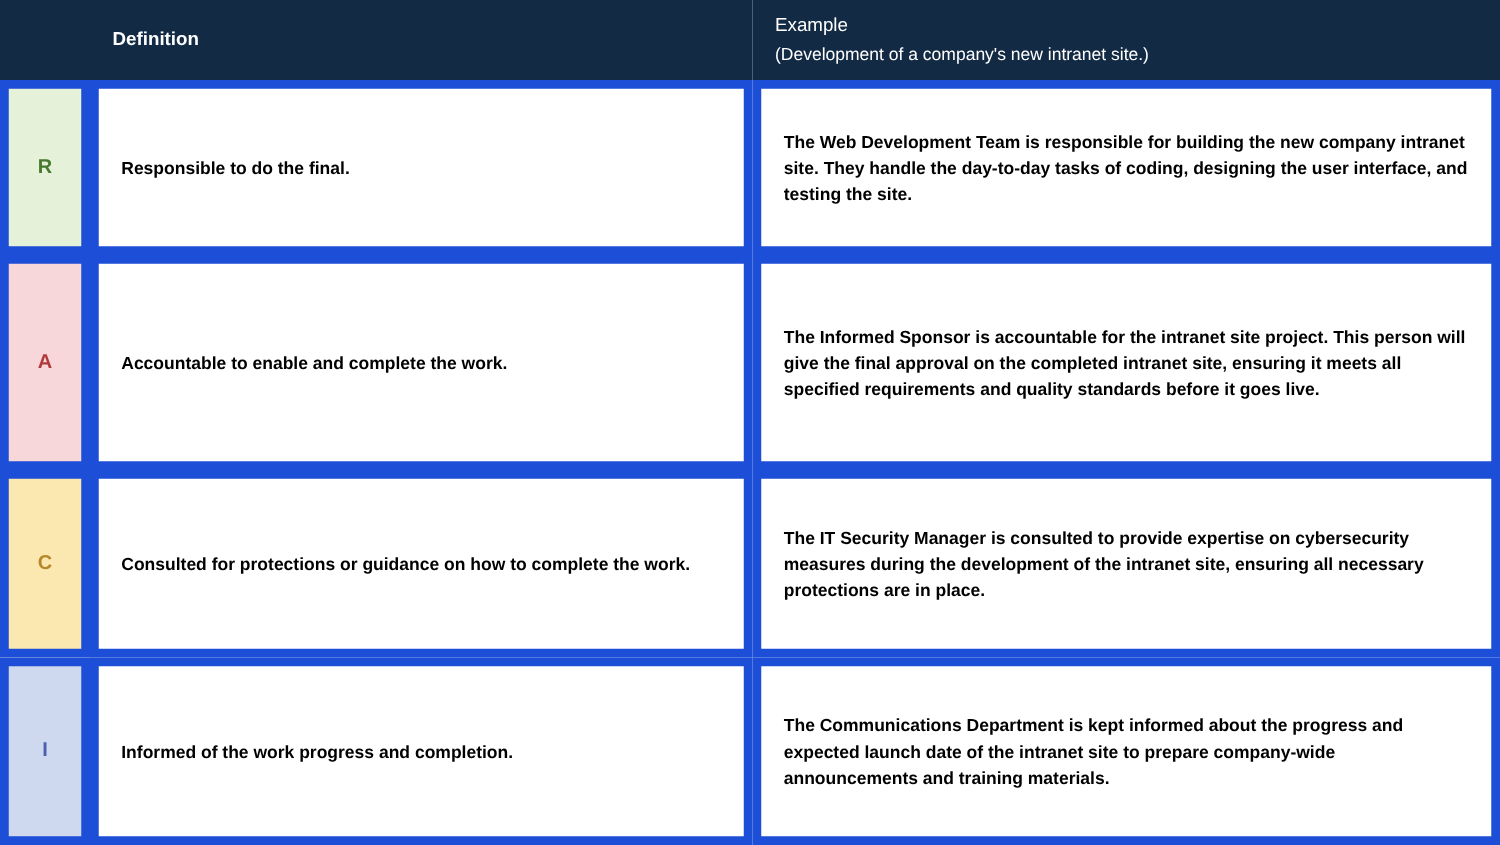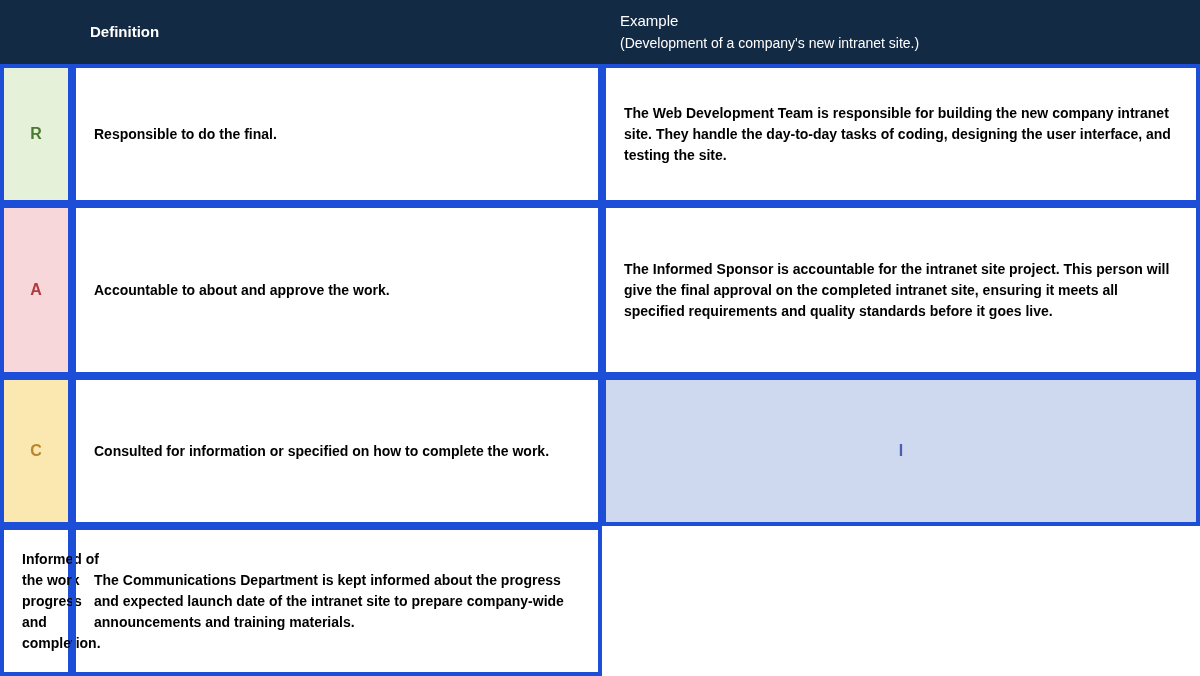--- a/index.html
+++ b/index.html
@@ -11,21 +11,21 @@
       overflow: hidden;
     }
     .table {
       display: grid;
       grid-template-columns: 72px 530px 598px;
       grid-template-rows: 64px 140px 172px 150px 150px;
       width: 1128px;
       height: 676px;
     }
     .cell {
-      border: 4px solid #1d4ed8;
+      border: 7px solid #1d4ed8;
       padding: 10px 18px;
       display: flex;
       align-items: center;
       font-size: 14px;
       line-height: 1.5;
       font-weight: 600;
     }
     .hdr {
       background: #132a45;
       color: #fff;
@@ -69,29 +69,32 @@
   <div class="cell letter bg-r">R</div>
   <div class="cell def-cell">
     <span><span class="bold">Responsible</span><span> to do the final.</span></span>
   </div>
   <div class="cell ex-cell">
     <span><span>The Web Development Team is </span><span class="bold">responsible</span><span> for building the new company intranet site. They handle the day-to-day tasks of coding, designing the user interface, and testing the site.</span></span>
   </div>
 
   <div class="cell letter bg-a">A</div>
   <div class="cell def-cell">
-    <span><span class="bold">Accountable</span><span> to about and approve the work.</span></span>
+    <span><span class="bold">Accountable</span><span> to enable and complete the work.</span></span>
   </div>
   <div class="cell ex-cell">
     <span><span>The Informed Sponsor is </span><span class="bold">accountable</span><span> for the intranet site project. This person will give the final approval on the completed intranet site, ensuring it meets all specified requirements and quality standards before it goes live.</span></span>
   </div>
 
   <div class="cell letter bg-c">C</div>
   <div class="cell def-cell">
-    <span><span class="bold">Consulted</span><span> for information or specified on how to complete the work.</span></span>
+    <span><span class="bold">Consulted</span><span> for protections or guidance on how to complete the work.</span></span>
+  </div>
+  <div class="cell ex-cell">
+    <span><span>The IT Security Manager is </span><span class="bold">consulted</span><span> to provide expertise on cybersecurity measures during the development of the intranet site, ensuring all necessary protections are in place.</span></span>
   </div>
 
   <div class="cell letter bg-i">I</div>
   <div class="cell def-cell">
     <span><span class="bold">Informed</span><span> of the work progress and completion.</span></span>
   </div>
   <div class="cell ex-cell">
     <span><span>The Communications Department is kept </span><span class="bold">informed</span><span> about the progress and expected launch date of the intranet site to prepare company-wide announcements and training materials.</span></span>
   </div>
 </div>

